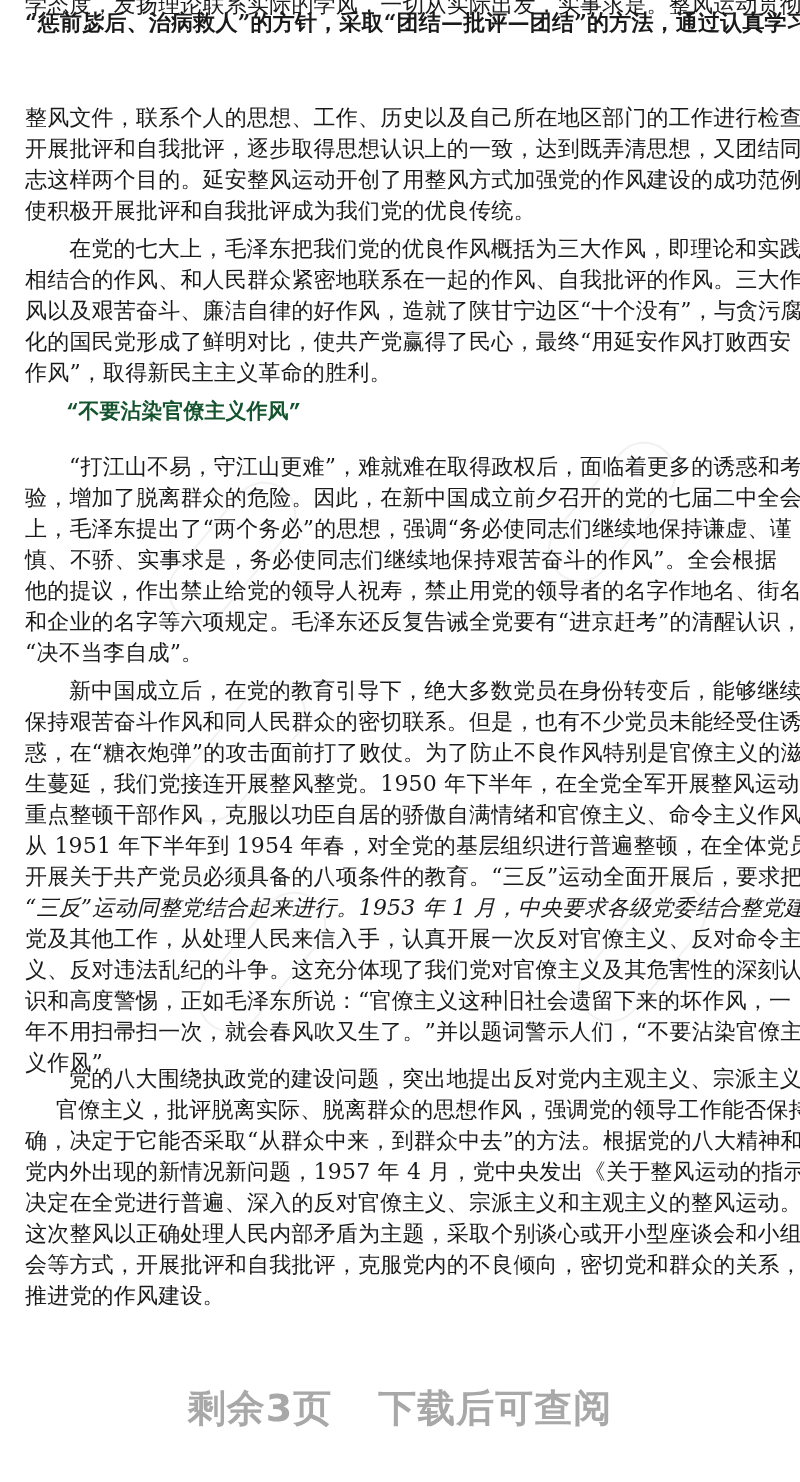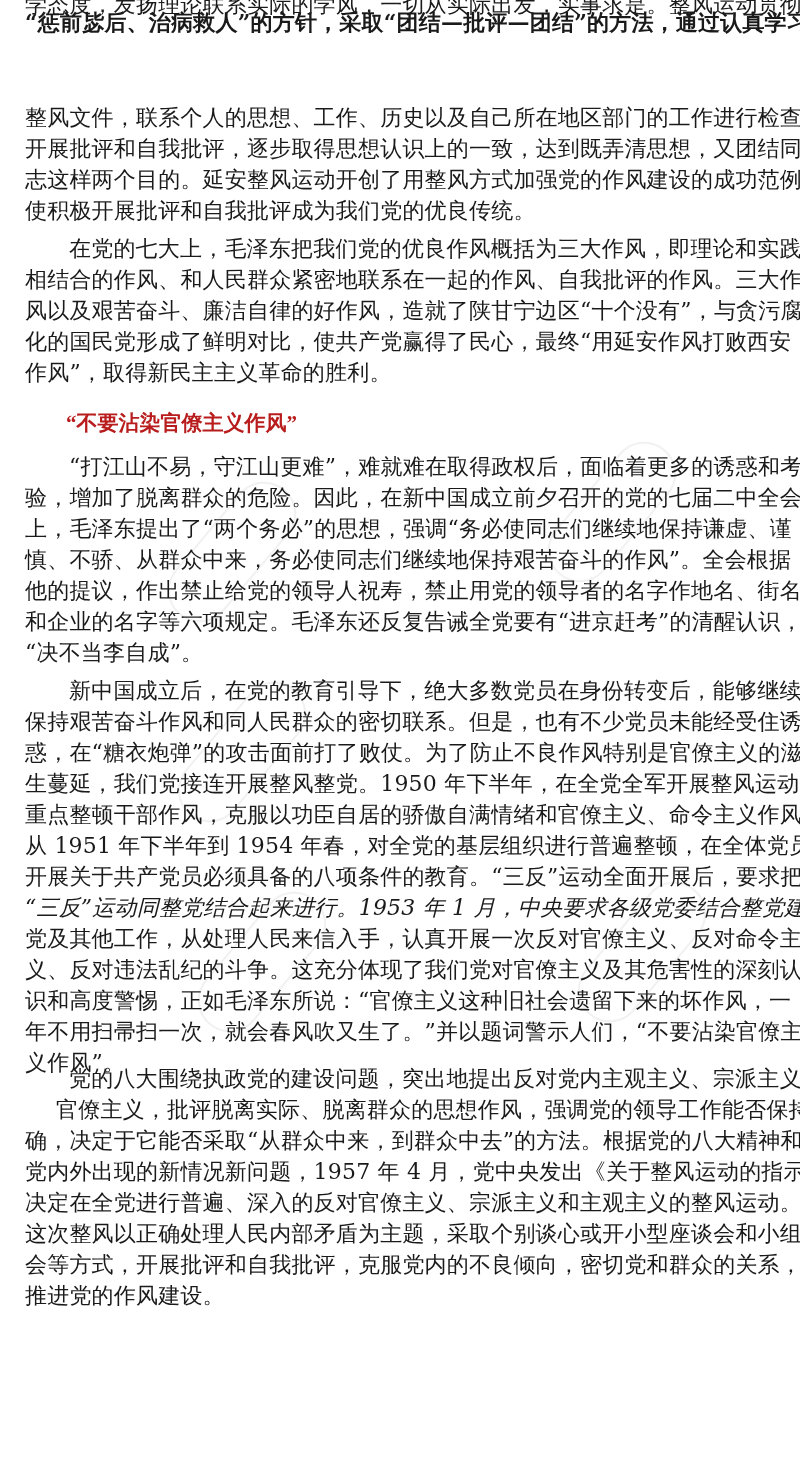--- a/index.html
+++ b/index.html
@@ -39,24 +39,23 @@
     .line.indent {
       left: 69px;
       width: 708px;
     }
     .heading {
       position: absolute;
       left: 66px;
       font-size: 21px;
       line-height: 31px;
       font-weight: bold;
-      font-family: Liberation Serif, serif;
-      color: #b91c1c;
+      font-family: Liberation Mono, monospace;
+      color: #14532d;
       white-space: nowrap;
-      margin-top: 11px;
     }
     .watermark {
       position: absolute;
       border: 2px solid rgba(200,200,200,0.25);
       border-radius: 40px;
       transform: rotate(-50deg);
       pointer-events: none;
     }
     .download-banner {
       position: absolute;
@@ -106,21 +105,21 @@
     <div class="line" style="top:326px;">化的国民党形成了鲜明对比，使共产党赢得了民心，最终“用延安作风打败西安</div>
     <div class="line last" style="top:357px;">作风”，取得新民主主义革命的胜利。</div>
   </div>
 
   <div class="heading" style="top:397px;">“不要沾染官僚主义作风”</div>
 
   <div>
     <div class="line indent" style="top:451px;">“打江山不易，守江山更难”，难就难在取得政权后，面临着更多的诱惑和考</div>
     <div class="line" style="top:482px;">验，增加了脱离群众的危险。因此，在新中国成立前夕召开的党的七届二中全会</div>
     <div class="line" style="top:513px;">上，毛泽东提出了“两个务必”的思想，强调“务必使同志们继续地保持谦虚、谨</div>
-    <div class="line" style="top:544px;">慎、不骄、从群众中来，务必使同志们继续地保持艰苦奋斗的作风”。全会根据</div>
+    <div class="line" style="top:544px;">慎、不骄、实事求是，务必使同志们继续地保持艰苦奋斗的作风”。全会根据</div>
     <div class="line" style="top:575px;">他的提议，作出禁止给党的领导人祝寿，禁止用党的领导者的名字作地名、街名</div>
     <div class="line" style="top:606px;">和企业的名字等六项规定。毛泽东还反复告诫全党要有“进京赶考”的清醒认识，</div>
     <div class="line last" style="top:637px;">“决不当李自成”。</div>
   </div>
 
   <div>
     <div class="line indent" style="top:675px;">新中国成立后，在党的教育引导下，绝大多数党员在身份转变后，能够继续</div>
     <div class="line" style="top:706px;">保持艰苦奋斗作风和同人民群众的密切联系。但是，也有不少党员未能经受住诱</div>
     <div class="line" style="top:737px;">惑，在“糖衣炮弹”的攻击面前打了败仗。为了防止不良作风特别是官僚主义的滋</div>
     <div class="line" style="top:768px;">生蔓延，我们党接连开展整风整党。1950 年下半年，在全党全军开展整风运动，</div>
@@ -139,14 +138,19 @@
     <div class="line indent" style="top:1063px;">党的八大围绕执政党的建设问题，突出地提出反对党内主观主义、宗派主义、</div>
     <div class="line" style="top:1094px;margin-left:31px;">官僚主义，批评脱离实际、脱离群众的思想作风，强调党的领导工作能否保持正</div>
     <div class="line" style="top:1125px;">确，决定于它能否采取“从群众中来，到群众中去”的方法。根据党的八大精神和</div>
     <div class="line" style="top:1156px;">党内外出现的新情况新问题，1957 年 4 月，党中央发出《关于整风运动的指示》，</div>
     <div class="line" style="top:1187px;">决定在全党进行普遍、深入的反对官僚主义、宗派主义和主观主义的整风运动。</div>
     <div class="line" style="top:1218px;">这次整风以正确处理人民内部矛盾为主题，采取个别谈心或开小型座谈会和小组</div>
     <div class="line" style="top:1249px;">会等方式，开展批评和自我批评，克服党内的不良倾向，密切党和群众的关系，</div>
     <div class="line last" style="top:1280px;">推进党的作风建设。</div>
   </div>
 
+  <div class="download-banner">
+    <span>剩余3页</span>
+    <span class="gap"></span>
+    <span>下载后可查阅</span>
+  </div>
 
 </div>
 
 </body></html>

